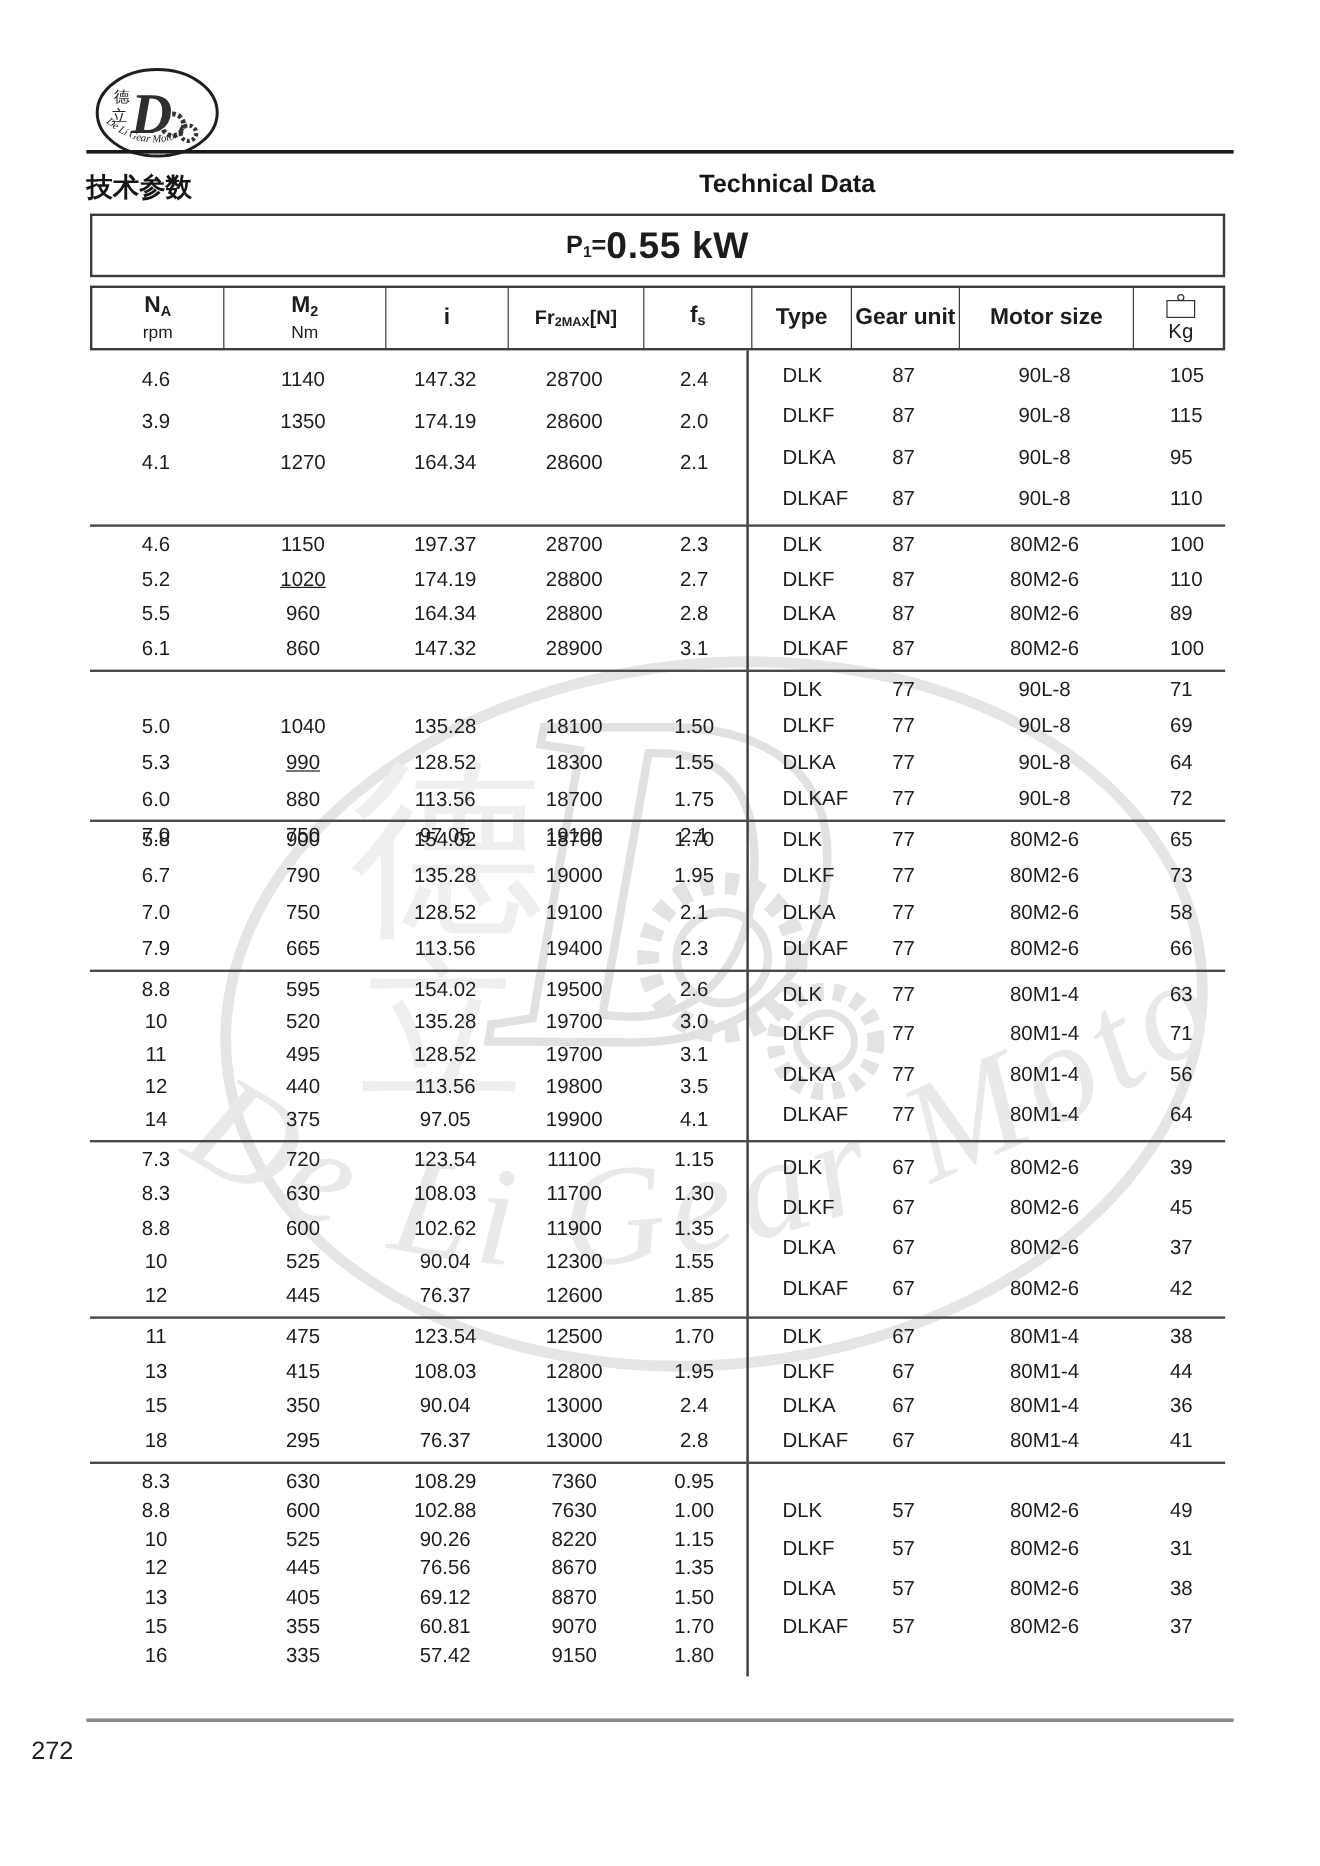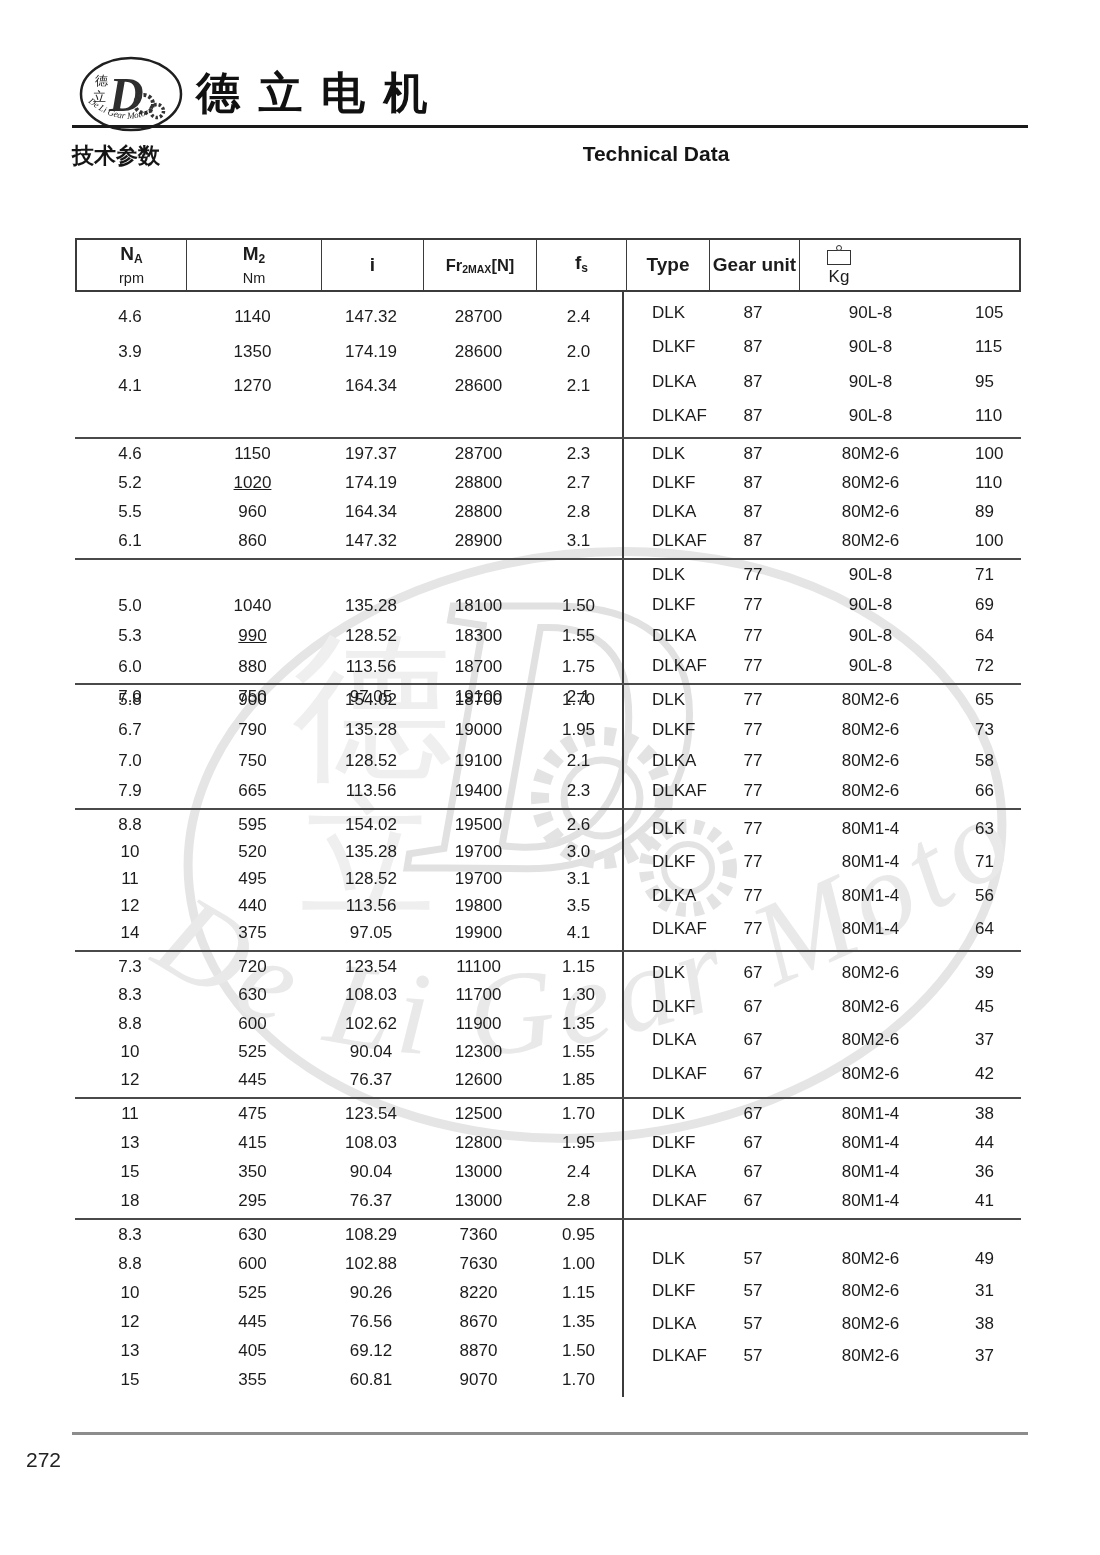--- a/index.html
+++ b/index.html
@@ -105,26 +105,29 @@
       <circle cx="79" cy="57" r="6.5" stroke-width="3.5" stroke-dasharray="2.5 2"></circle>
     </g>
     <defs>
       <path id="logo-arc" d="M 10 48 Q 53 84 98 42" fill="none"></path>
     </defs>
     <text font-family="Liberation Serif, serif" font-style="italic" font-size="9" fill="#222">
       <textPath href="#logo-arc">De Li Gear Motor</textPath>
     </text>
   </svg>
 
-  <div class="brand-title">德立电机</div>
   <div class="top-rule"></div>
 
   <div class="sec-cn">技术参数</div>
   <div class="sec-en">Technical Data</div>
 
+  <div class="title-box">
+    <span class="p-small"><span>P</span><sub>1</sub><span>=</span></span>
+      <span class="p-value">0.55 kW</span>
+  </div>
 
   <div class="header-table">
     <div class="hcell" style="flex-basis:110px">
       <div class="h-main"><span>N</span><sub>A</sub></div>
       <div class="h-unit">rpm</div>
     </div>
     <div class="hcell" style="flex-basis:135px">
       <div class="h-main"><span>M</span><sub>2</sub></div>
       <div class="h-unit">Nm</div>
     </div>
@@ -135,20 +138,23 @@
       <div class="h-fr"><span>Fr</span><sub>2MAX</sub><span>[N]</span></div>
     </div>
     <div class="hcell" style="flex-basis:90px">
       <div class="h-main"><span>f</span><sub>s</sub></div>
     </div>
     <div class="hcell" style="flex-basis:83px">
       <div class="h-main">Type</div>
     </div>
     <div class="hcell" style="flex-basis:90px">
       <div class="h-main">Gear unit</div>
+    </div>
+    <div class="hcell" style="flex-basis:145px">
+      <div class="h-main">Motor size</div>
     </div>
     <div class="hcell" style="flex-basis:78px">
       <div class="kg-cell">
         <div class="kg-icon">
           <div class="kg-knob"></div>
           <div class="kg-body"></div>
         </div>
         <div class="kg-label">Kg</div>
       </div>
     </div>
@@ -589,20 +595,27 @@
           <span class="cell" style="width: 102px;">69.12</span>
           <span class="cell" style="width: 113px;">8870</span>
           <span class="cell" style="width: 87px;">1.50</span>
         </div>
         <div class="trow">
           <span class="cell" style="width: 110px;">15</span>
           <span class="cell" style="width: 135px;">355</span>
           <span class="cell" style="width: 102px;">60.81</span>
           <span class="cell" style="width: 113px;">9070</span>
           <span class="cell" style="width: 87px;">1.70</span>
+        </div>
+        <div class="trow">
+          <span class="cell" style="width: 110px;">16</span>
+          <span class="cell" style="width: 135px;">335</span>
+          <span class="cell" style="width: 102px;">57.42</span>
+          <span class="cell" style="width: 113px;">9150</span>
+          <span class="cell" style="width: 87px;">1.80</span>
         </div>
       </div>
       <div class="group-col group-right" style="top: 1218px; height: 179px; padding: 30px 0px;">
         <div class="trow">
           <span class="cell type" style="width: 83px;">DLK</span>
           <span class="cell" style="width: 90px;">57</span>
           <span class="cell" style="width: 145px;">80M2-6</span>
           <span class="cell kgv" style="width: 78px;">49</span>
         </div>
         <div class="trow">

